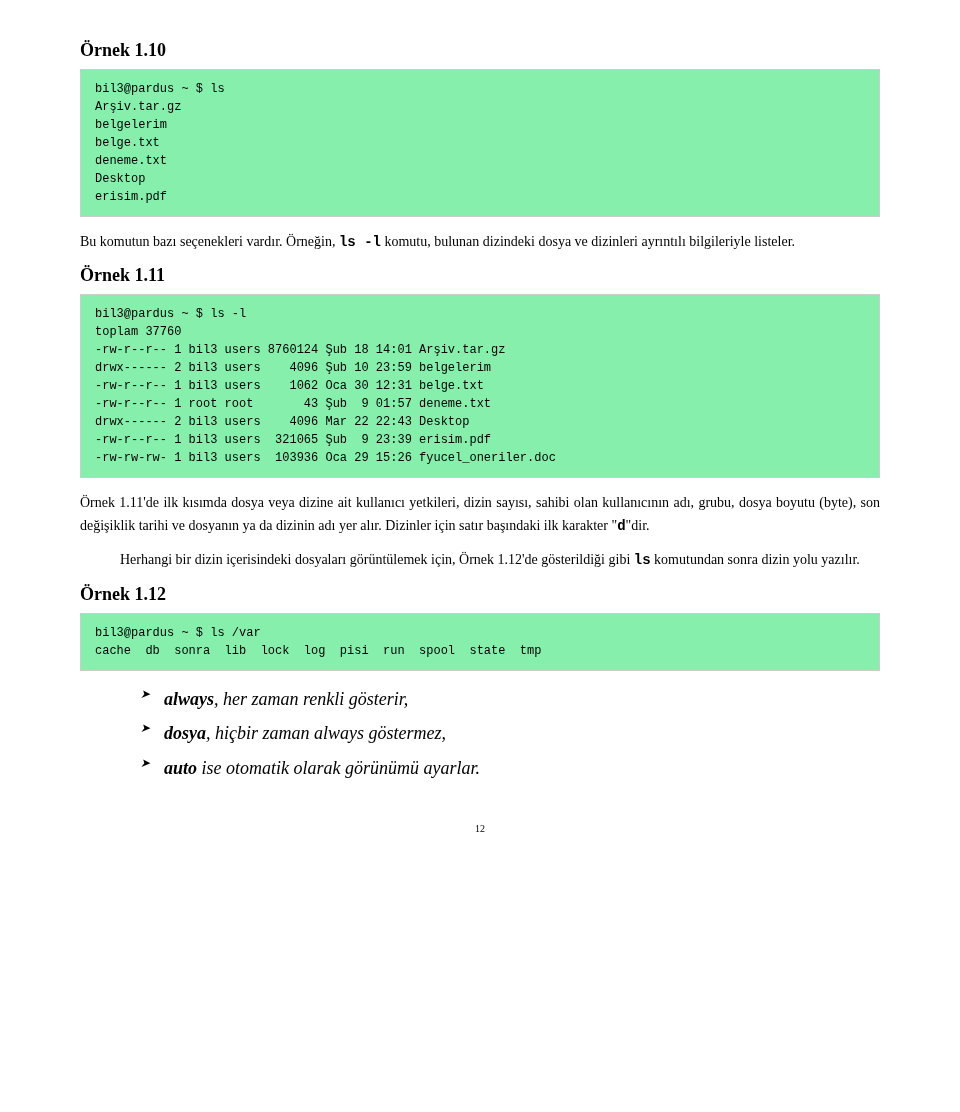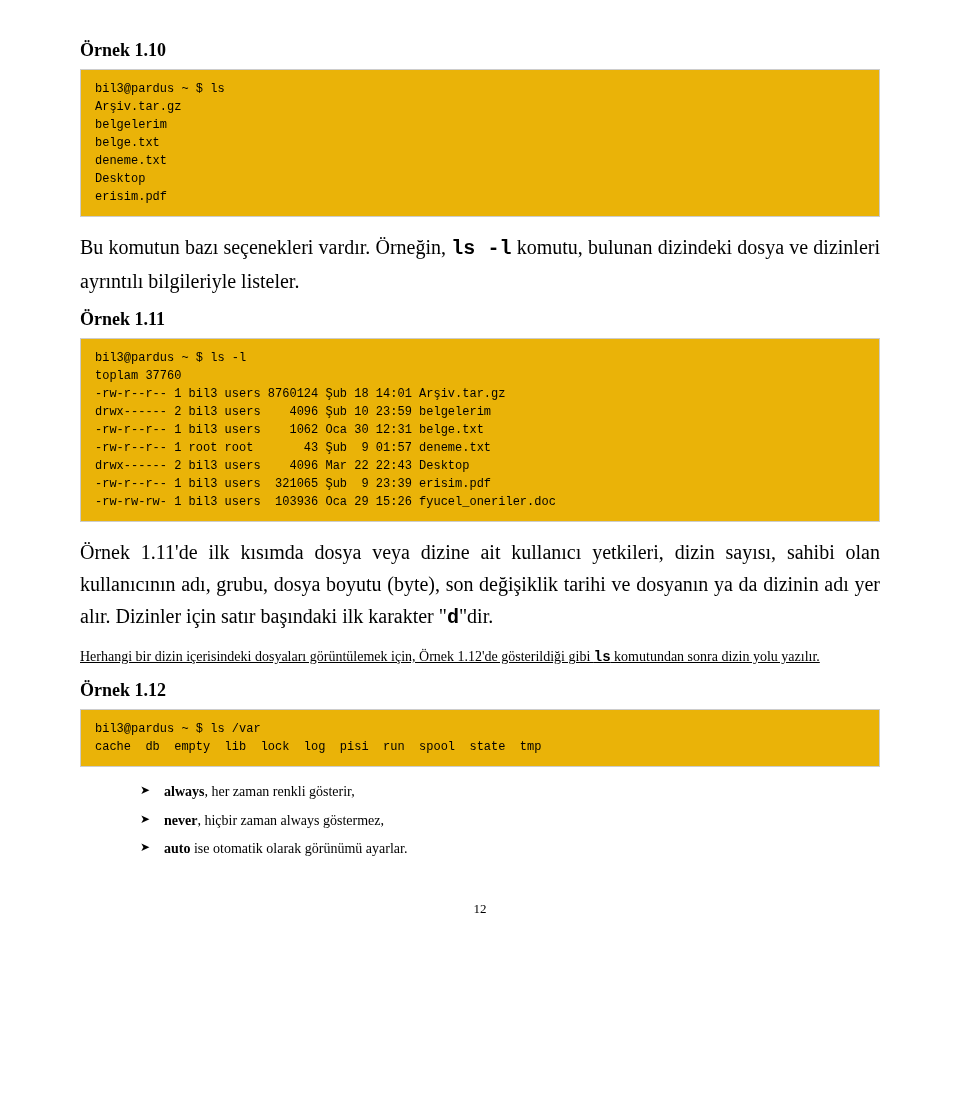--- a/index.html
+++ b/index.html
@@ -23,74 +23,75 @@
       margin: 0 auto;
     }
 
     .section-heading {
       font-size: 18px;
       font-weight: bold;
       margin-bottom: 8px;
     }
 
     .code-block {
-      background: #eab308;
+      background: #86efac;
       border: 1px solid #cccccc;
       font-family: "Courier New", Courier, monospace;
       font-size: 12px;
       padding: 10px 14px;
       margin-bottom: 14px;
       white-space: pre;
       line-height: 1.5;
     }
 
     .body-text {
-      font-size: 20px;
+      font-size: 14px;
       line-height: 1.6;
       margin-bottom: 12px;
       text-align: justify;
     }
 
     .body-text code, .inline-code {
       font-family: "Courier New", Courier, monospace;
       font-weight: bold;
     }
 
     .indent-text {
+      margin-left: 40px;
       margin-bottom: 12px;
       text-align: justify;
       line-height: 1.6;
-      text-decoration: underline;
     }
 
     .bullet-list {
       list-style: none;
       margin-left: 60px;
       margin-top: 8px;
     }
 
     .bullet-list li {
       position: relative;
       padding-left: 24px;
       margin-bottom: 6px;
-      font-size: 14px;
+      font-size: 18px;
       line-height: 1.6;
+      font-style: italic;
     }
 
     .bullet-list li::before {
       content: "➤";
       position: absolute;
       left: 0;
       font-size: 12px;
     }
 
     .page-number {
       text-align: center;
       margin-top: 40px;
-      font-size: 13px;
+      font-size: 10px;
     }
 
     .bold-word {
       font-weight: bold;
     }
 
     .mono {
       font-family: "Courier New", Courier, monospace;
     }
   </style>
@@ -131,31 +132,31 @@
     Örnek 1.11'de ilk kısımda dosya veya dizine ait kullanıcı yetkileri, dizin sayısı, sahibi olan kullanıcının adı, grubu, dosya boyutu (byte), son değişiklik tarihi ve dosyanın ya da dizinin adı yer alır. Dizinler için satır başındaki ilk karakter "<span class="bold-word mono">d</span>"dir.
   </div>
 
   <div class="indent-text">
     Herhangi bir dizin içerisindeki dosyaları görüntülemek için, Örnek 1.12'de gösterildiği gibi <span class="inline-code">ls</span> komutundan sonra dizin yolu yazılır.
   </div>
 
   <div>
     <div class="section-heading">Örnek 1.12</div>
     <div class="code-block">bil3@pardus ~ $ ls /var
-cache  db  empty  lib  lock  log  pisi  run  spool  state  tmp</div>
+cache  db  sonra  lib  lock  log  pisi  run  spool  state  tmp</div>
   </div>
 
 
 
   <ul class="bullet-list">
     <li>
       <span class="bold-word">always</span><span>, her zaman renkli gösterir,</span>
     </li>
     <li>
-      <span class="bold-word">never</span><span>, hiçbir zaman always göstermez,</span>
+      <span class="bold-word">dosya</span><span>, hiçbir zaman always göstermez,</span>
     </li>
     <li>
       <span class="bold-word">auto</span><span> ise otomatik olarak görünümü ayarlar.</span>
     </li>
   </ul>
 
   <div class="page-number">12</div>
 
 </div>
 

